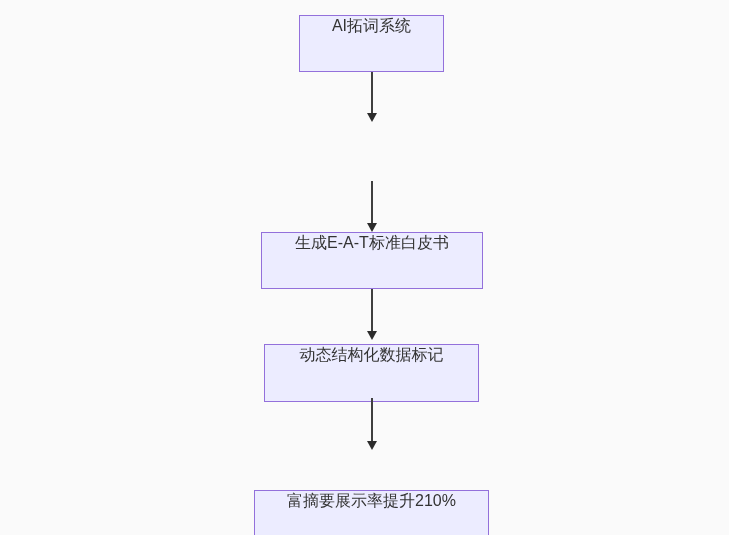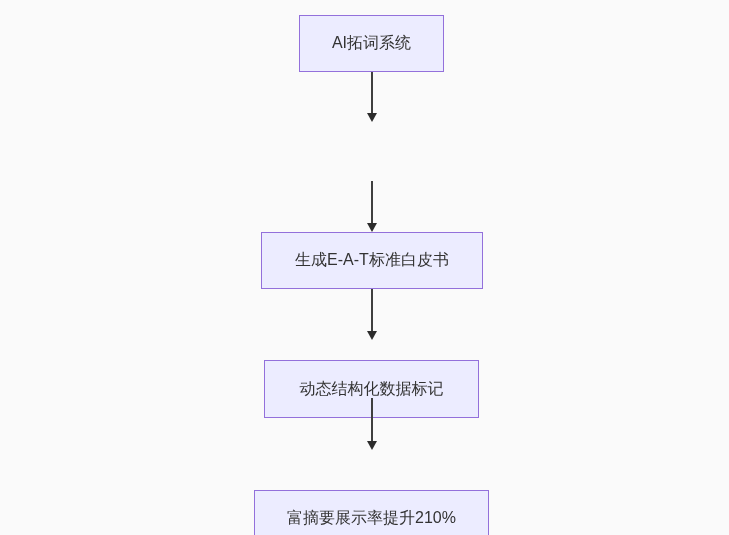--- a/index.html
+++ b/index.html
@@ -15,29 +15,28 @@
     overflow: hidden;
   }
   .node {
     position: absolute;
     box-sizing: border-box;
     background: #ECECFF;
     border: 1px solid #9370DB;
     color: #333333;
     font-size: 16px;
     display: flex;
-    align-items: center;
     justify-content: center;
     text-align: center;
     white-space: nowrap;
   }
   .node-1 { left: 299px; top: 15px;  width: 145px; height: 57px; }
   .node-2 { left: 275px; top: 122px; width: 191px; height: 59px; }
   .node-3 { left: 261px; top: 232px; width: 222px; height: 57px; }
-  .node-4 { left: 264px; top: 360px; width: 215px; height: 58px; }
+  .node-4 { left: 264px; top: 344px; width: 215px; height: 58px; }
   .node-5 { left: 254px; top: 450px; width: 235px; height: 57px; margin-top: 40px; }
 
   .arrow {
     position: absolute;
     width: 11px;
     left: 366px;
   }
   .arrow-1 { top: 72px;  height: 50px; }
   .arrow-2 { top: 181px; height: 51px; }
   .arrow-3 { top: 289px; height: 51px; }

